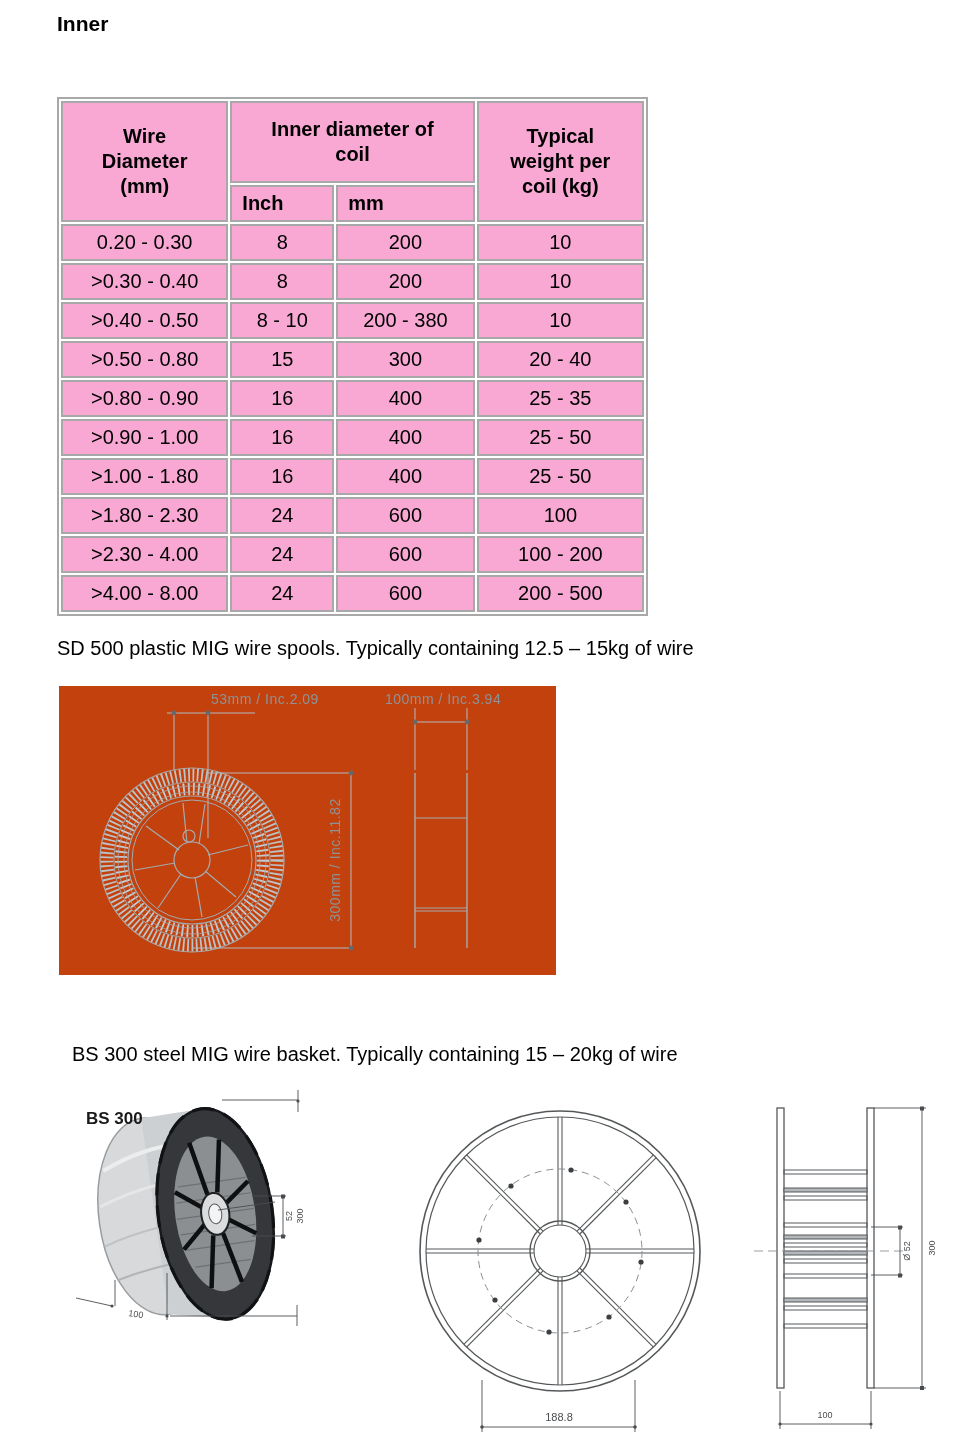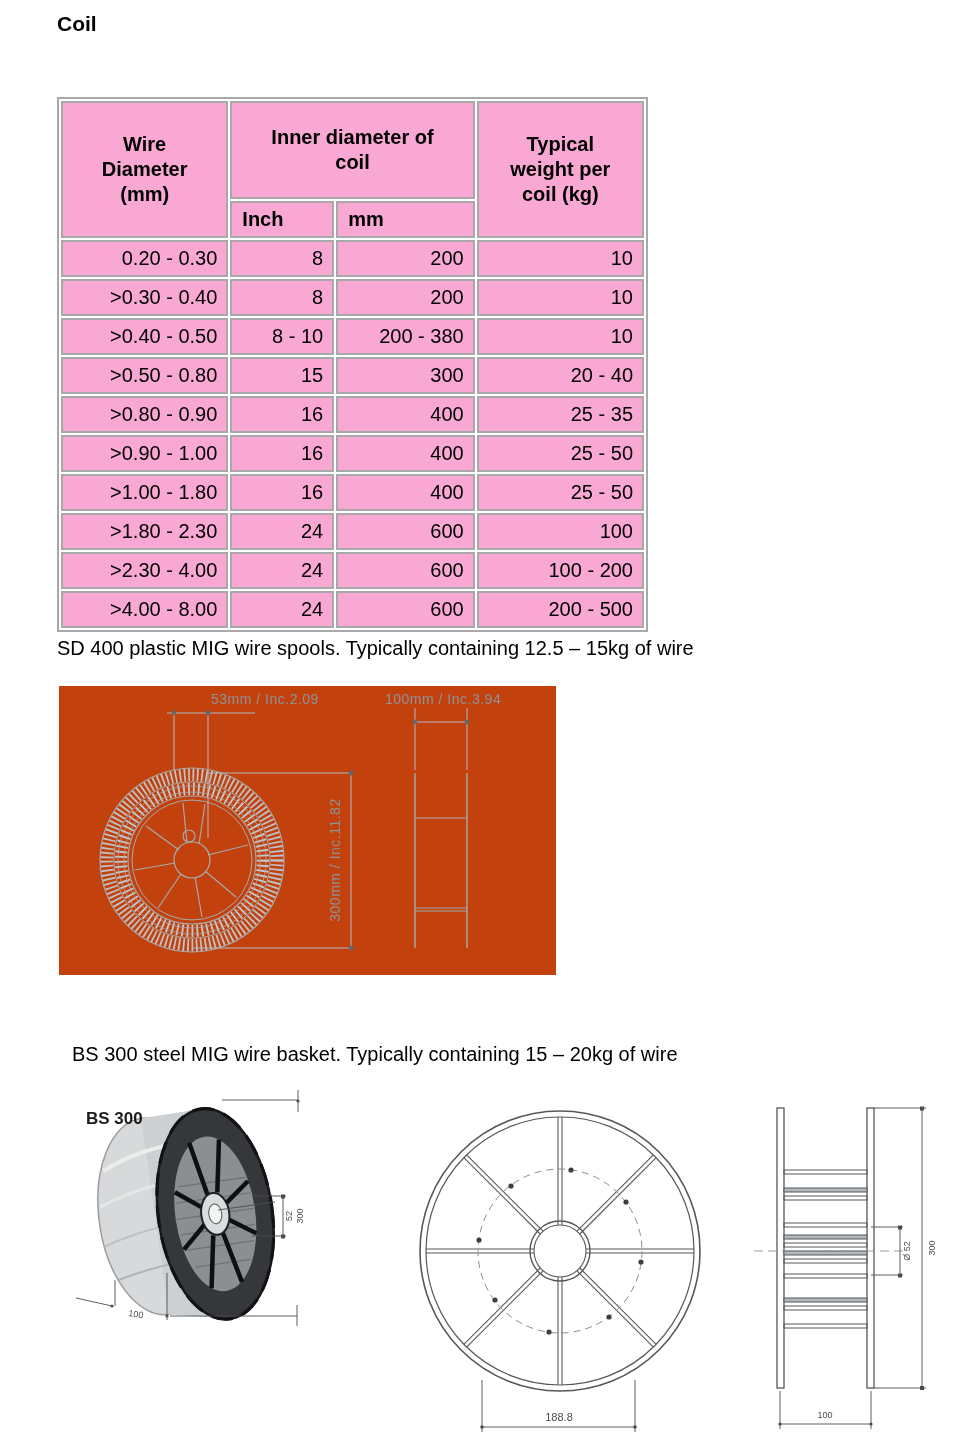--- a/index.html
+++ b/index.html
@@ -15,44 +15,44 @@
   table.coil{
     left:57px;top:97px;position:absolute;
     border-collapse:separate;border-spacing:2px;
     border:2px solid #a8a8a8;background:#fff;
     width:591px;table-layout:fixed;
     font-size:20px;line-height:1.25;
   }
   table.coil td{border:2px solid #a8a8a8;padding:2px 9px;vertical-align:middle;background:#f9a8d4;}
   table.coil .hd{font-weight:bold;text-align:center;}
   table.coil .hd-wire{padding:0 30px;height:80px;}
-  table.coil .hd-inner{height:78px;padding:8px 28px;}
+  table.coil .hd-inner{height:78px;padding:0 28px;}
   table.coil .hd-weight{padding:12px 14px;}
   table.coil .hd-sub{text-align:left;padding-left:10px;height:29px;font-weight:bold;}
-  table.coil .drow td{height:29px;text-align:right;}
+  table.coil .drow td{height:29px;text-align:center;}
 
   
   .caption{font-size:20px;color:#000;white-space:nowrap;}
 
   
   .sd-fig{left:59px;top:686px;width:497px;height:289px;background:#c2410c;}
 
   svg text{font-family:"Liberation Sans","DejaVu Sans",sans-serif;}
   .sd-label{fill:#8d9398;font-size:14px;letter-spacing:0.5px;}
   .sd-line{stroke:#b4bac0;stroke-width:1;fill:none;}
   .sd-draw{stroke:#a4abb0;fill:none;}
   .bs-line{stroke:#4a4d50;stroke-width:0.9;fill:none;}
   .bs-label{fill:#4a4d50;font-size:11px;}
   .bs-label-sm{fill:#4a4d50;font-size:9px;}
   .bs-draw{stroke:#55585a;fill:none;}
 </style>
 </head>
 <body>
 
-<div class="abs doc-title">Coil</div>
+<div class="abs doc-title">Inner</div>
 
 <table class="coil">
   <colgroup>
       <col style="width:29%">
       <col style="width:18%">
       <col style="width:24%">
       <col style="width:29%">
     </colgroup>
   <tbody>
       <tr>
@@ -120,21 +120,21 @@
   </tr>
   <tr class="drow">
     <td>&gt;4.00 - 8.00</td>
         <td>24</td>
         <td>600</td>
         <td>200 - 500</td>
   </tr>
 </tbody>
   </table>
 
-<div class="abs caption" style="left:57px;top:637px;">SD 400 plastic MIG wire spools. Typically containing 12.5 – 15kg of wire</div>
+<div class="abs caption" style="left:57px;top:637px;">SD 500 plastic MIG wire spools. Typically containing 12.5 – 15kg of wire</div>
 
 <div class="abs sd-fig">
   <svg width="497" height="289" viewBox="0 0 497 289">
 
     <g>
       <circle class="sd-draw" cx="133" cy="174" r="92" stroke-width="1.2"></circle>
       <circle cx="133" cy="174" r="85" fill="none" stroke="#bcc2c6" stroke-width="13" stroke-dasharray="1.8 2.6"></circle>
       <circle class="sd-draw" cx="133" cy="174" r="78" stroke-width="1"></circle>
       <circle cx="133" cy="174" r="71" fill="none" stroke="#c5cbcf" stroke-width="12" stroke-dasharray="1.8 3.2"></circle>
       <circle class="sd-draw" cx="133" cy="174" r="74" stroke-width="0.8"></circle>

